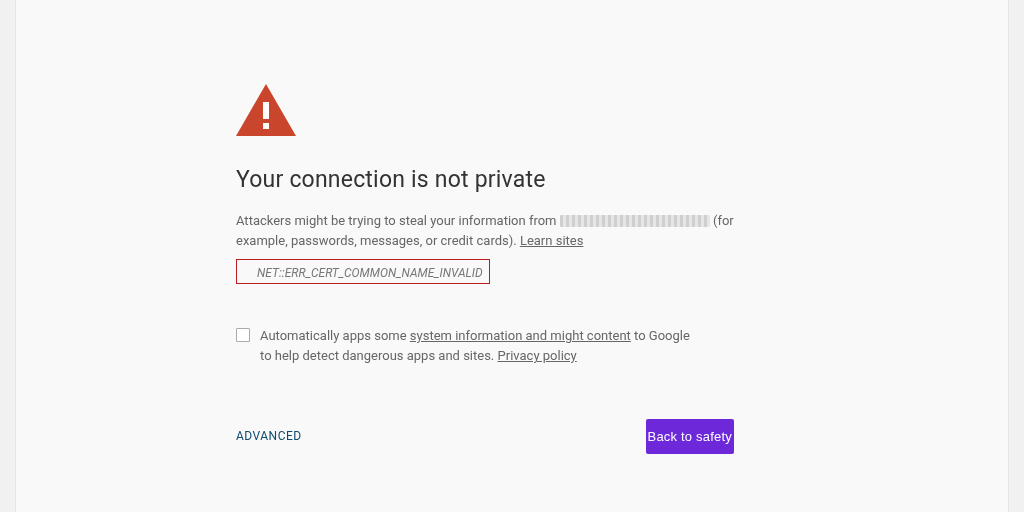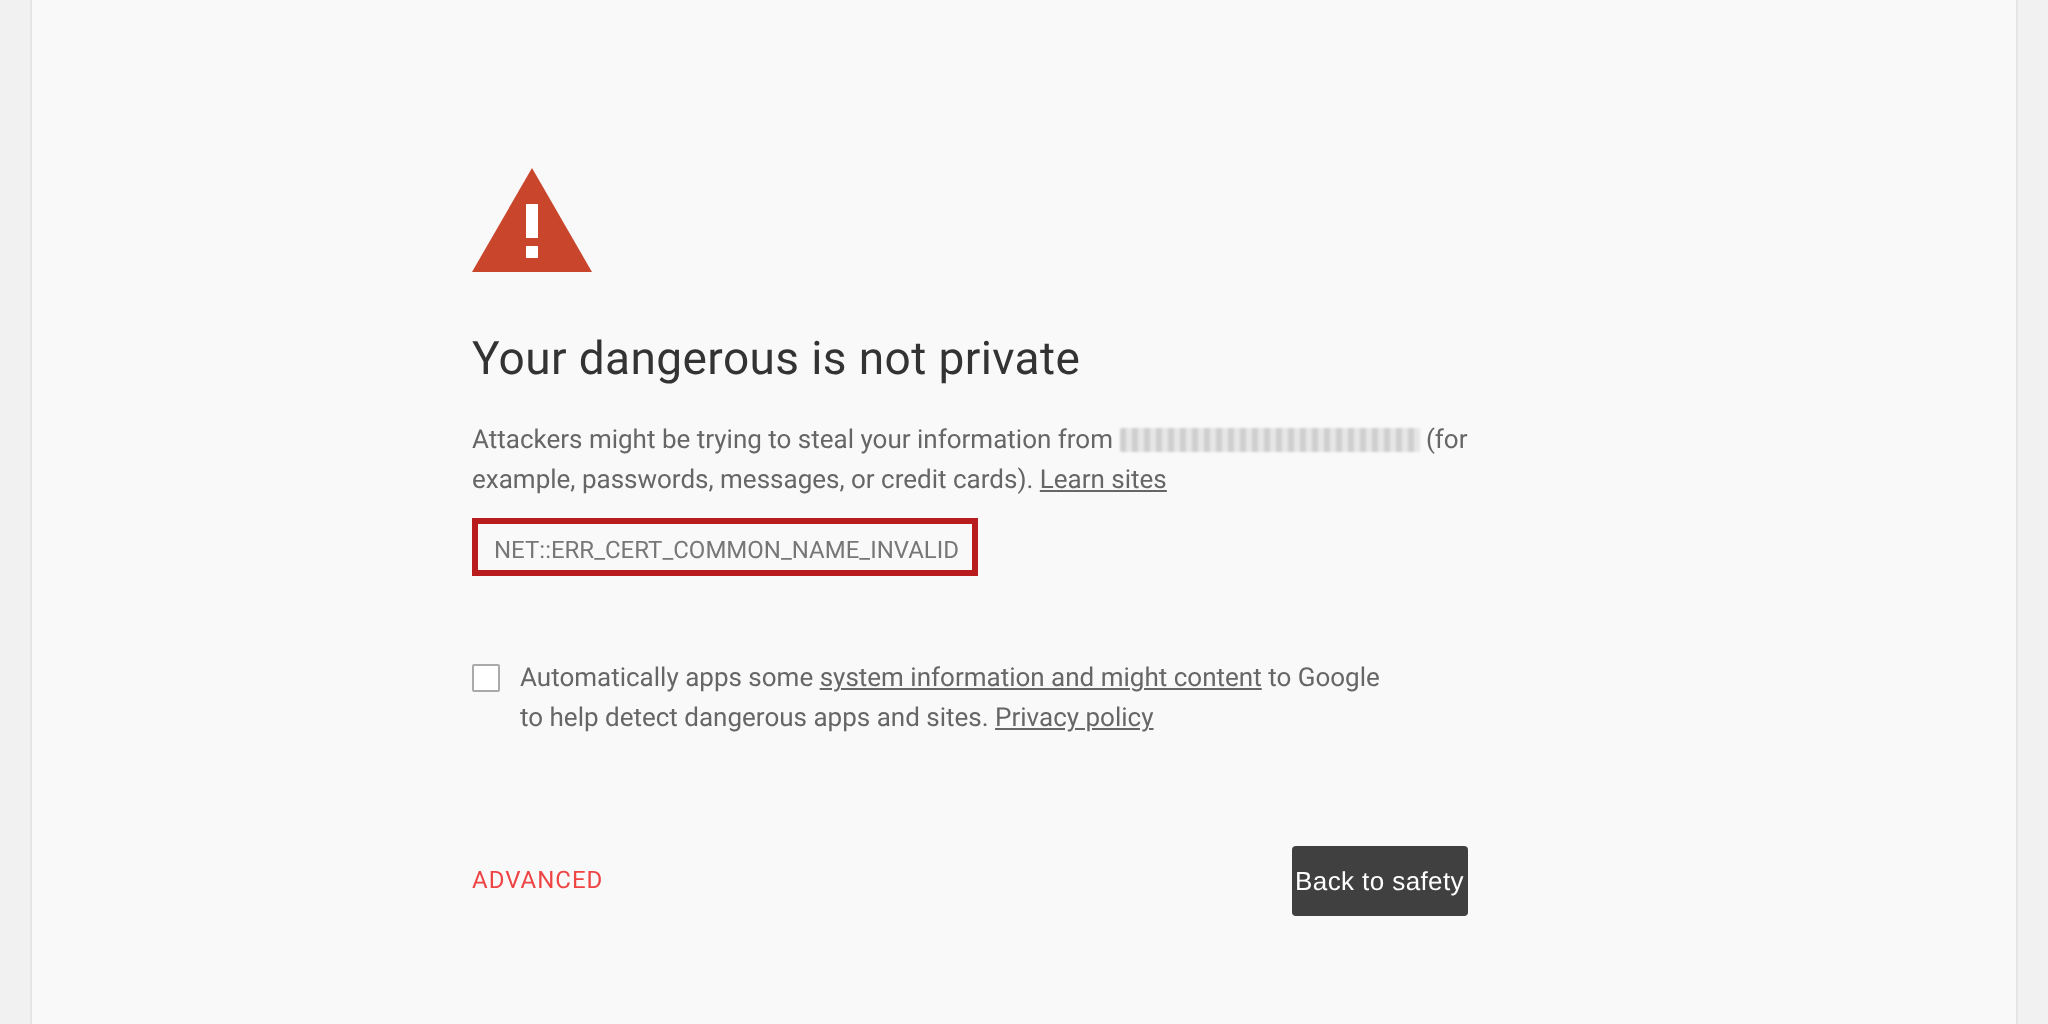--- a/index.html
+++ b/index.html
@@ -54,23 +54,24 @@
       display: inline-block;
       width: 150px;
       height: 12px;
       background: repeating-linear-gradient(90deg,#cfcfcf 0 3px,#e6e6e6 3px 6px);
       filter: blur(0.4px);
       vertical-align: -2px;
       border-radius: 1px;
     }
     .error-code-wrap {
       display: inline-block;
-      border: 3px solid #b91c1c;
-      padding: 2px 6px 2px 8px;
+      border: 1px solid #b91c1c;
+      padding: 2px 6px 2px 20px;
       margin-top: 4px;
+      font-style: italic;
     }
     .error-code {
       font-size: 12px;
       color: #777;
       font-family: inherit;
     }
     .checkbox-row {
       display: flex;
       align-items: flex-start;
       gap: 10px;
@@ -92,27 +93,27 @@
     .checkbox-text { max-width: 440px; }
     .footer-row {
       display: flex;
       justify-content: space-between;
       align-items: center;
       margin-top: 52px;
       width: 498px;
     }
     .advanced {
       font-size: 12px;
-      color: #ef4444;
+      color: #0c4a6e;
       letter-spacing: 0.5px;
       cursor: pointer;
       user-select: none;
     }
     .safety-btn {
-      background: #404040;
+      background: #6d28d9;
       color: #fff;
       border: none;
       font-size: 13px;
       padding: 10px 2px;
       border-radius: 2px;
       cursor: pointer;
       letter-spacing: 0.2px;
     }
   </style>
 </head>
@@ -122,21 +123,21 @@
   <div class="content">
 
     <div class="warning-icon">
       <svg viewBox="0 0 60 52" width="60" height="52">
         <polygon points="30,0 60,52 0,52" fill="#c9452b"></polygon>
         <rect x="27" y="18" width="6" height="17" fill="#fff"></rect>
         <rect x="27" y="39" width="6" height="6" fill="#fff"></rect>
       </svg>
     </div>
 
-    <h1>Your dangerous is not private</h1>
+    <h1>Your connection is not private</h1>
 
     <p class="para">
       <span>Attackers might be trying to steal your information from </span><span class="redacted"></span><span> (for example, passwords, messages, or credit cards). </span><a href="#">Learn sites</a>
     </p>
 
     <div class="error-code-wrap">
       <span class="error-code">NET::ERR_CERT_COMMON_NAME_INVALID</span>
     </div>
 
     <div class="checkbox-row">

